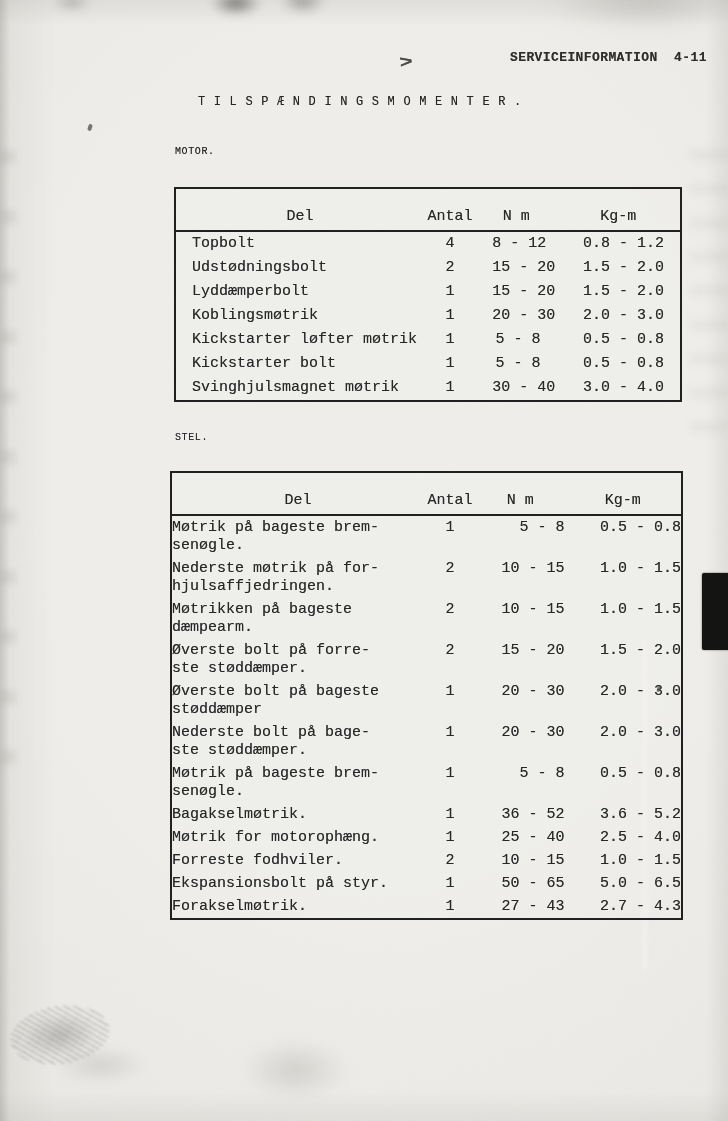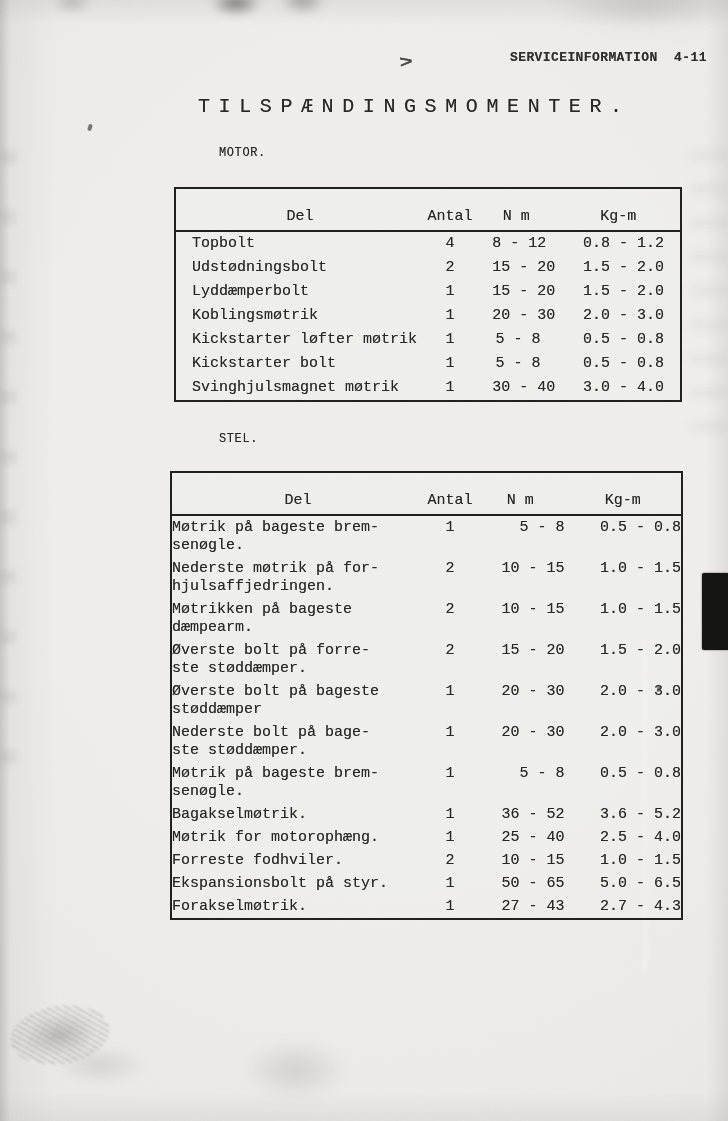--- a/index.html
+++ b/index.html
@@ -49,23 +49,23 @@
   .speck-2 { left:657px; top:686px; width:3px; height:6px; background:#4c4c4a; border-radius:2px; opacity:.7; transform:rotate(12deg); }
   .fold-line { left:643px; top:640px; width:3px; height:330px; background:rgba(255,255,255,.6); filter:blur(2px); opacity:.7; }
 
   .black-tab { position:absolute; left:702px; top:573px; width:26px; height:77px;
     background:#131311; border-radius:2px 0 0 2px; box-shadow:0 0 2px rgba(0,0,0,.6); }
 
   .header-right { position:absolute; left:510px; top:50px; font-size:13px;
     letter-spacing:.4px; white-space:pre; color:#2c2c2c;font-weight:bold; }
   .hand-mark { position:absolute; left:401px; top:53px; font-size:17px; color:#4a4a48;
     transform:rotate(-6deg) scaleX(1.3); font-weight:bold; }
-  .title { position:absolute; left:198px; top:95px; font-size:20px; letter-spacing:8.6px;
+  .title { position:absolute; left:198px; top:95px; font-size:12px; letter-spacing:8.6px;
     white-space:nowrap; color:#252525; }
-  .section-label { position:absolute; font-size:12px; letter-spacing:.6px; color:#252525;margin-left:44px; }
+  .section-label { position:absolute; font-size:10px; letter-spacing:.6px; color:#252525; }
   #motor-label { left:175px; top:146px; }
   #stel-label  { left:175px; top:432px; }
 
   table.torque { position:absolute; border-collapse:collapse; table-layout:fixed;
     border:2px solid #1f1f1f; background:rgba(255,255,255,.06);
     font-size:15px; color:#262626; }
   table.torque th, table.torque td { font-weight:normal; white-space:nowrap; }
   table.torque thead th { border-bottom:2px solid #1f1f1f; text-align:center;
     padding:19px 0 4px; line-height:18px; }
   th.col-part, td.col-part { text-align:left; padding-left:5px; }

